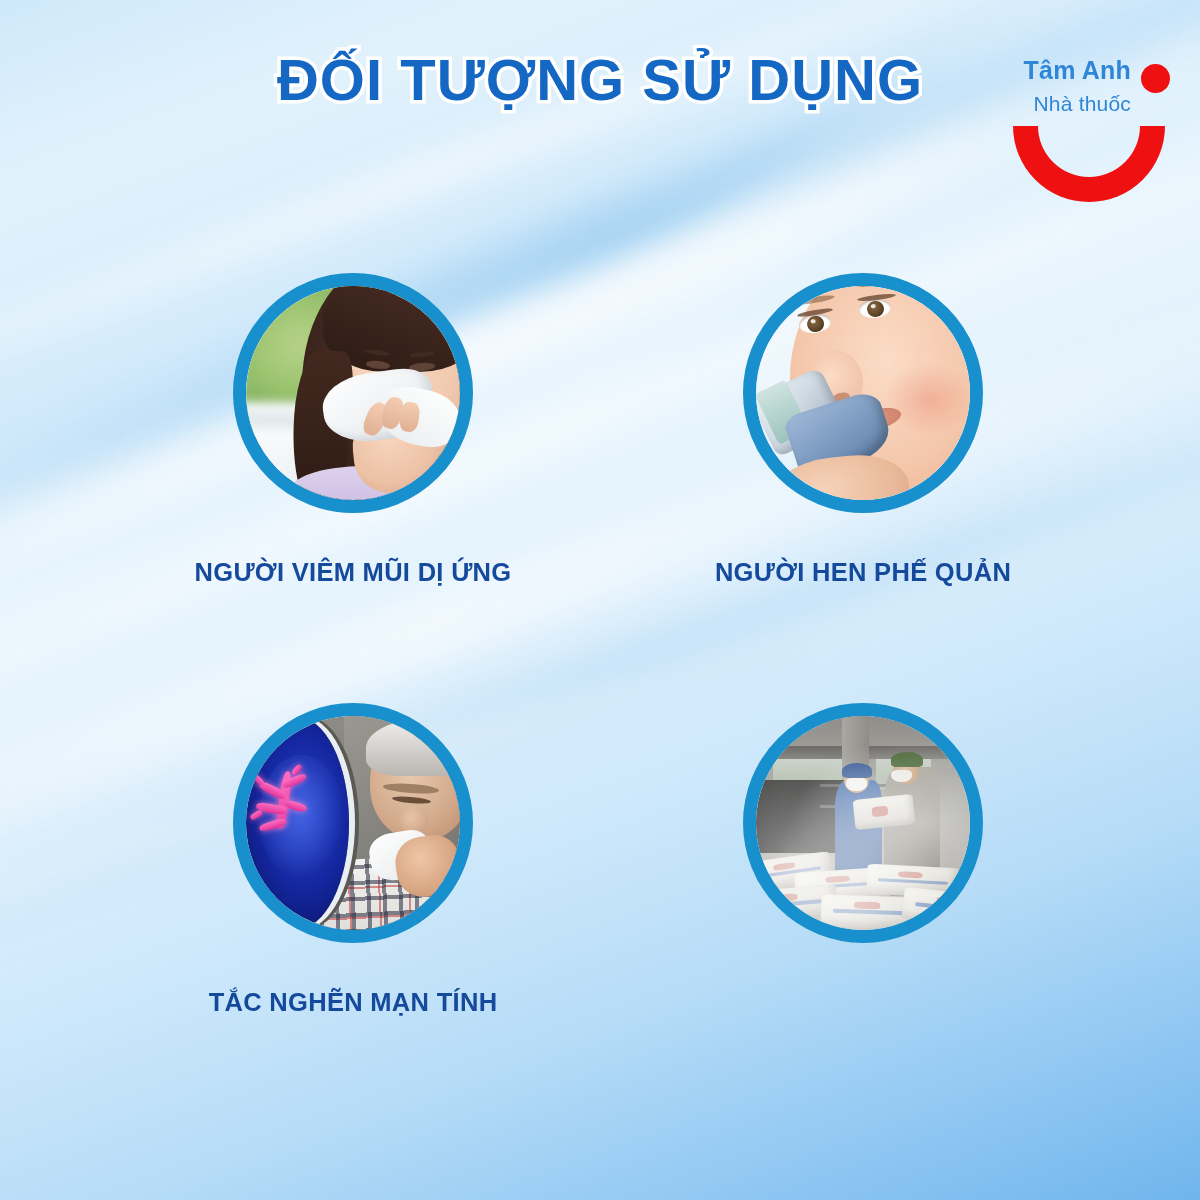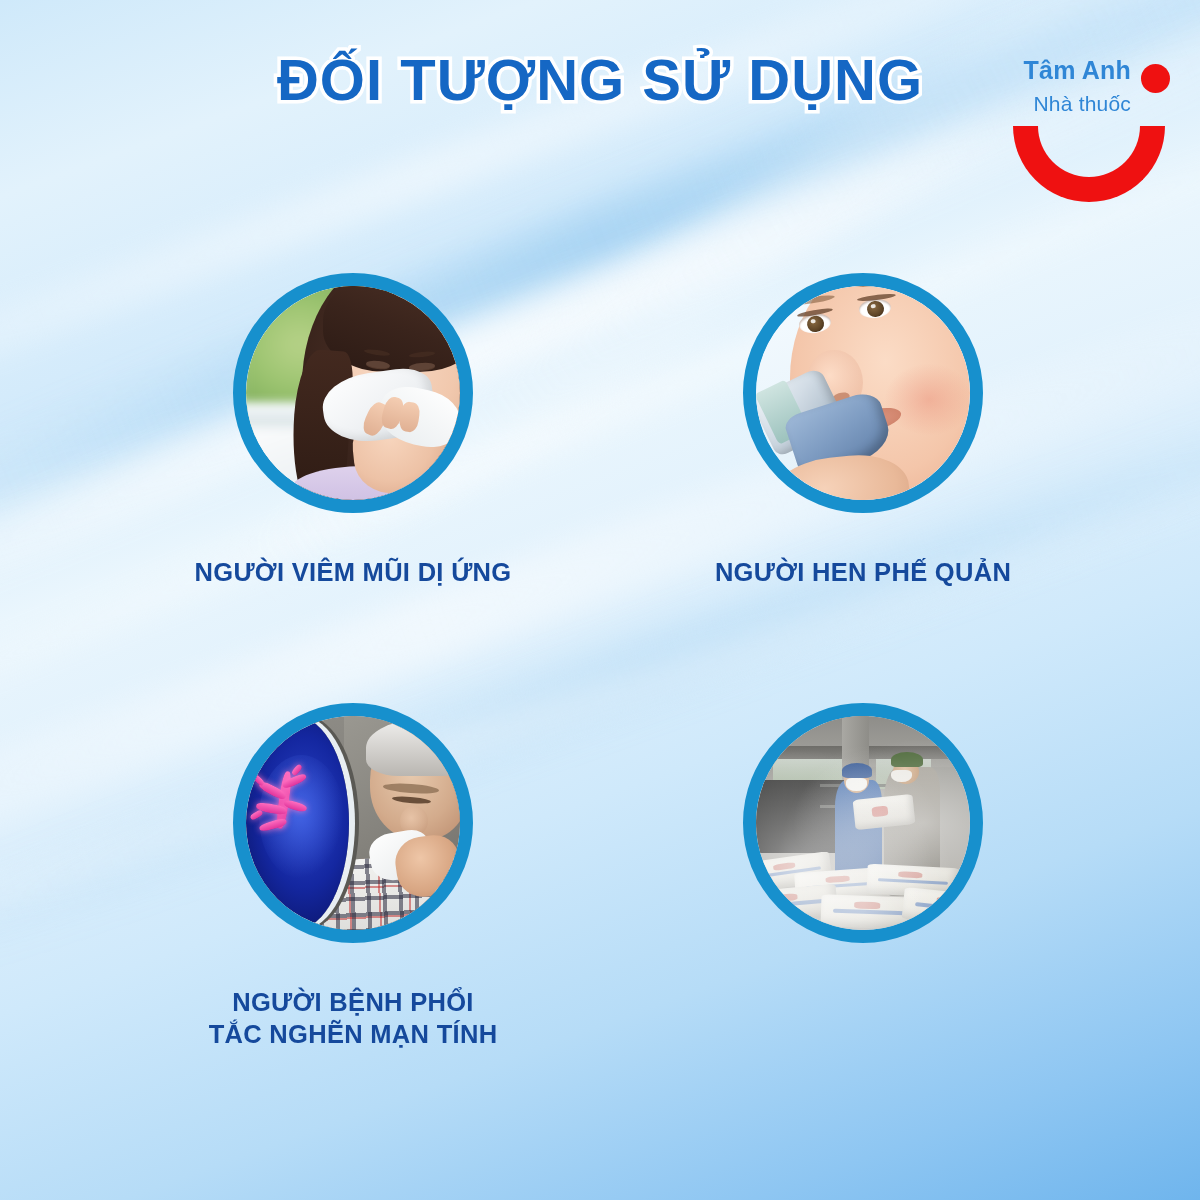--- a/index.html
+++ b/index.html
@@ -594,21 +594,20 @@
             <div class="br b4"></div>
               <div class="br b5"></div>
             <div class="br t1"></div>
               <div class="br t2"></div>
               <div class="br t3"></div>
           </div>
         </div>
       </div>
     </div>
     <div class="caption">
-      <div>NGƯỜI BỆNH PHỔI</div>
       <div>TẮC NGHẼN MẠN TÍNH</div>
     </div>
   </div>
 
   <div class="item" id="item-3">
     <div class="ring">
       <div class="photo">
         <div class="ph-dust">
           <div class="ceiling"></div>
           <div class="beam"></div>

